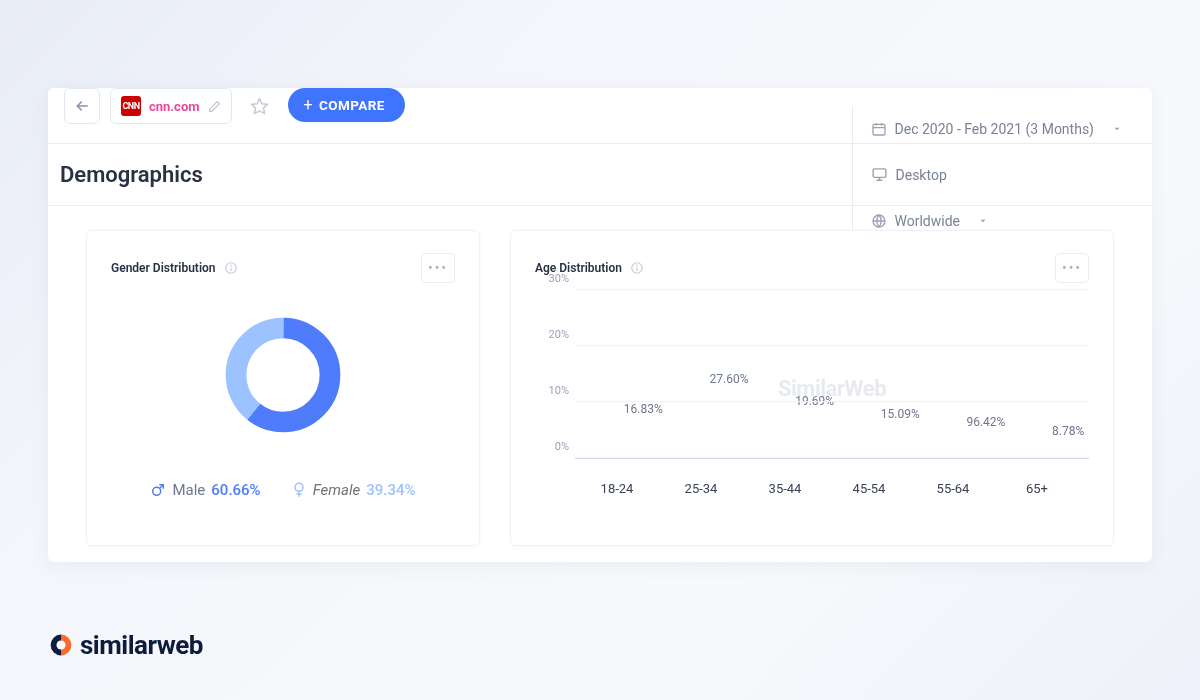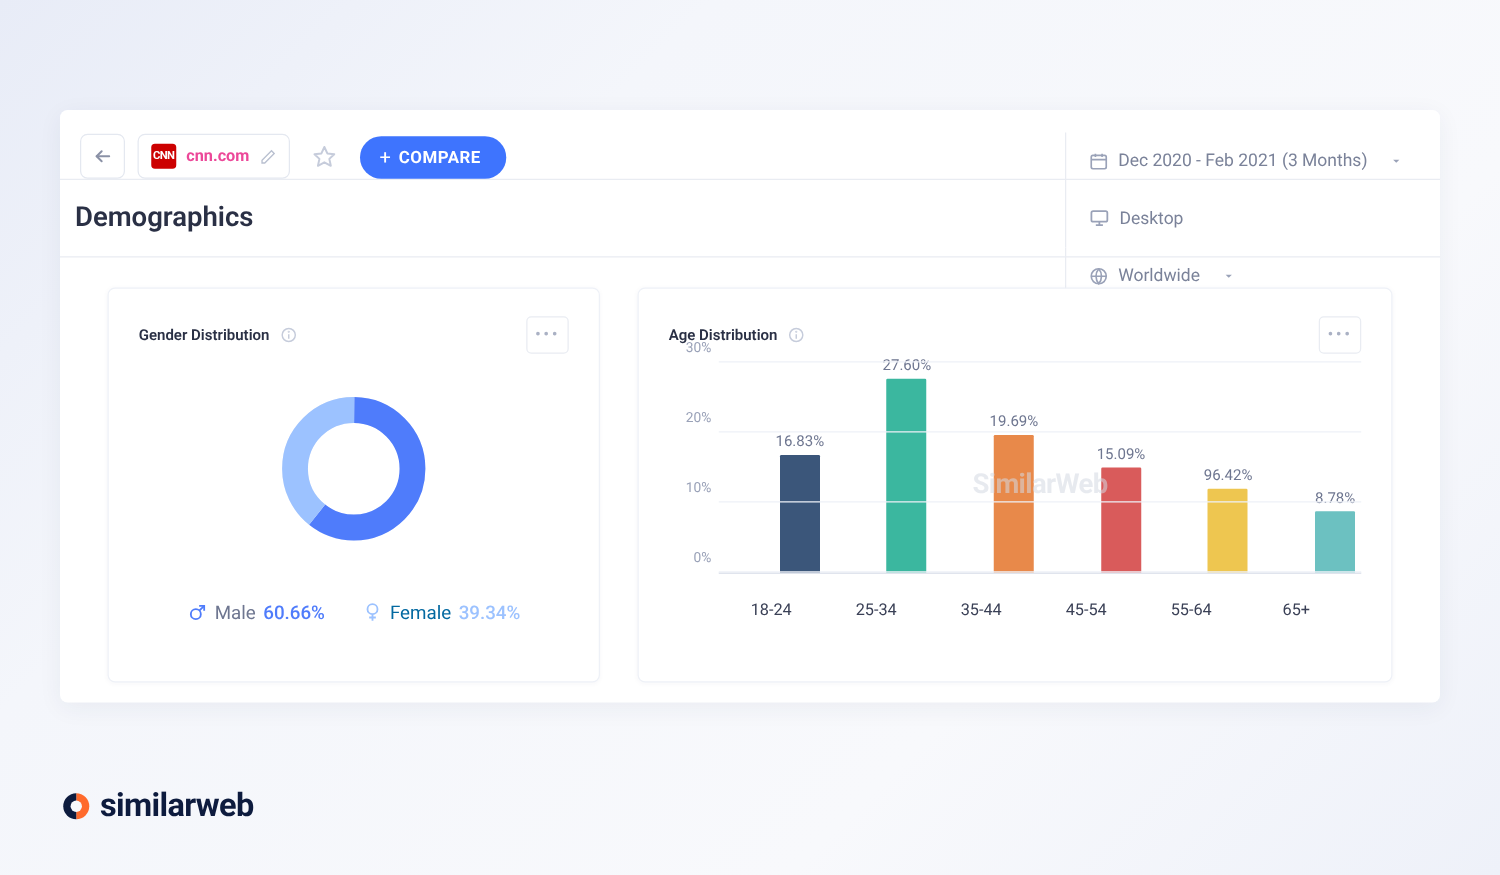--- a/index.html
+++ b/index.html
@@ -1,18 +1,18 @@
 <!DOCTYPE html>
 <html><head>
 <meta charset="utf-8">
 <style>
   * { box-sizing: border-box; margin: 0; padding: 0; font-family: -apple-system, BlinkMacSystemFont, "Segoe UI", Roboto, Helvetica, Arial, sans-serif; }
   body { width: 1200px; height: 700px; background: linear-gradient(135deg, #e8ecf7 0%, #f4f6fb 30%, #f8f9fc 70%, #eef1f9 100%); overflow: hidden; position: relative; }
   .app-window { position: absolute; left: 48px; top: 88px; width: 1104px; height: 474px; background: #fff; border-radius: 6px; box-shadow: 0 4px 20px rgba(40,50,90,0.06); overflow: hidden; }
-  .header-bar { height: 56px; display: flex; align-items: flex-end; padding: 0 16px; border-bottom: 1px solid #e9ecf2; gap: 10px; }
+  .header-bar { height: 56px; display: flex; align-items: flex-start; padding: 0 16px; border-bottom: 1px solid #e9ecf2; gap: 10px; }
   .back-btn { width: 36px; height: 36px; border: 1px solid #e4e8f0; border-radius: 6px; display: flex; align-items: center; justify-content: center; cursor: pointer; background:#fff; }
   .site-chip { display: flex; align-items: center; gap: 8px; border: 1px solid #e4e8f0; border-radius: 6px; height: 36px; padding: 0 10px; background:#fff;}
   .favicon { width: 20px; height: 20px; background: #cc0000; border-radius: 3px; display:flex; align-items:center; justify-content:center; color:#fff; font-size:9px; font-weight:700; letter-spacing:-0.5px;}
   .site-name { font-size: 13px; color: #ec4899; font-weight: 700;}
   .edit-ic { color:#b9c0d0; }
   .star-btn { width: 36px; height: 36px; display:flex; align-items:center; justify-content:center; color:#c6ccdb; cursor:pointer;}
   .compare-btn { height: 34px; background: #3e74fe; color: #fff; border-radius: 40px; padding: 0 20px 0 16px; display: flex; align-items: center; gap: 6px; font-size: 13.5px; font-weight: 700; letter-spacing: 0.4px; cursor:pointer; }
   .compare-btn .plus { font-size: 16px; font-weight: 400; line-height: 1;}
   .subheader { height: 62px; display:flex; align-items:center; justify-content:space-between; padding: 0 12px; border-bottom: 1px solid #e9ecf2; }
   .page-title { font-size: 22px; font-weight: 600; color: #2a3045;}
@@ -27,28 +27,28 @@
   .info-ic { color:#c6ccdb; }
   .more-btn { width:34px; height:30px; border:1px solid #e9ecf2; border-radius:4px; display:flex; align-items:center; justify-content:center; color:#aab1c4; font-size:14px; letter-spacing:2px; cursor:pointer; }
   .card-gender { width: 394px; height: 316px; }
   .card-age { width: 604px; height: 316px; position:relative;}
   .donut-wrap { display:flex; justify-content:center; align-items:center; height:172px; margin: 4px 0 20px 0;}
   .gender-legend { display:flex; align-items:center; justify-content:center; gap: 30px; font-size: 15px; }
   .legend-item { display:flex; align-items:center; gap:6px; }
   .legend-item .sym { width:16px; height:16px; }
   .male-lbl { color:#6e7690;}
   .male-val { color:#4f7cfb; font-weight:500;}
-  .female-lbl { color:#0369a1;}
+  .female-lbl { color:#737373;font-style:italic;}
   .female-val { color:#9cc2ff; font-weight:500;}
   .bar-area { position:relative; height: 182px; margin: 8px 0 0 0; display:flex; }
   .y-axis { width: 40px; height: 168px; position:relative; }
   .y-tick { position:absolute; right: 6px; font-size: 11px; color:#9aa2b8; transform: translateY(-50%); }
   .plot { flex:1; position:relative; height:168px; border-bottom:1px solid #d6dbe7; display:flex; align-items:flex-end; justify-content:space-around; gap:4px; padding: 0 2px; }
   .grid-line { position:absolute; left:0; right:0; height:1px; background:#eef1f7; }
-  .bar-col { display:flex; flex-direction:column; align-items:center; width: 76px; padding-left: 44px; }
+  .bar-col { display:flex; flex-direction:row; align-items:center; width: 76px; padding-left: 44px; }
   .bar-val { font-size: 12px; color:#6e7690; margin-bottom:4px;}
   .bar-rect { width: 100%; border-radius: 1px 1px 0 0;}
   .x-labels { display:flex; justify-content:flex-start; padding: 8px 0 0 40px; }
   .x-lbl { width:84px; text-align:center; font-size: 13px; color:#3a4056; }
   .watermark { position:absolute; left:50%; top:58%; transform:translate(-50%,-50%); font-size:22px; font-weight:700; color:#d5d9e3; opacity:0.55; pointer-events:none; letter-spacing:-0.5px;}
   .brand-footer { position:absolute; left: 48px; bottom: 40px; display:flex; align-items:center; gap:6px; color:#0d1b3e; font-size: 26px; font-weight:700; letter-spacing:-0.5px; }
   .brand-footer .logo-mark { width: 26px; height: 26px; position:relative; }
 </style>
 </head>
 <body>

